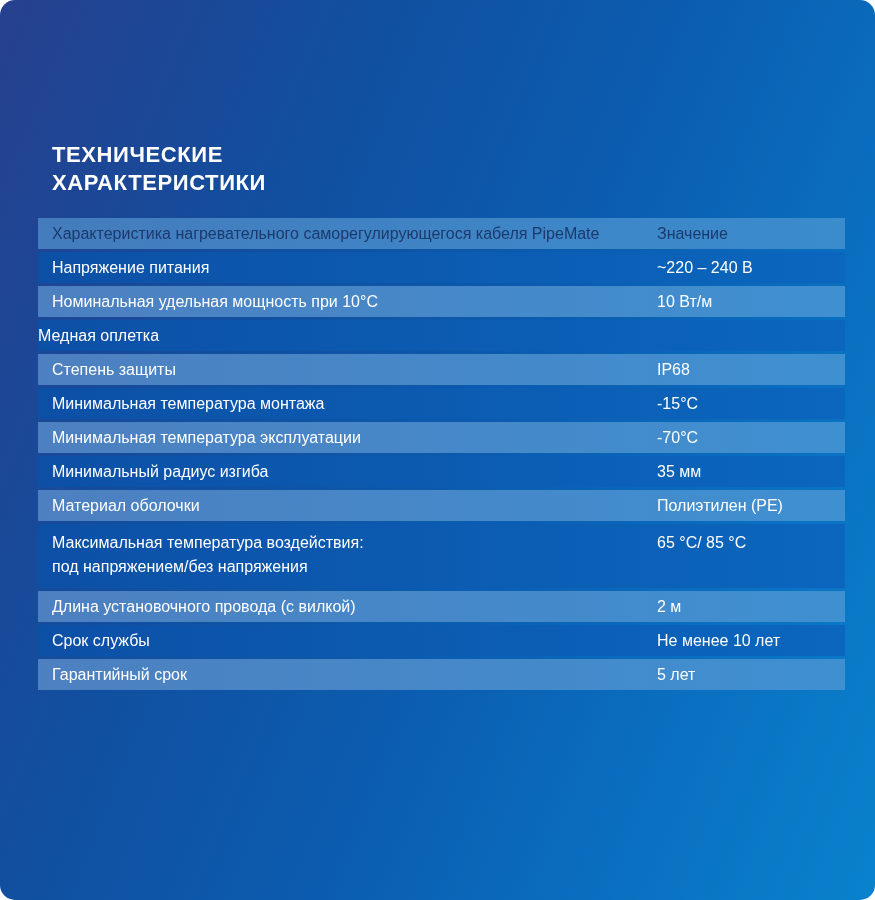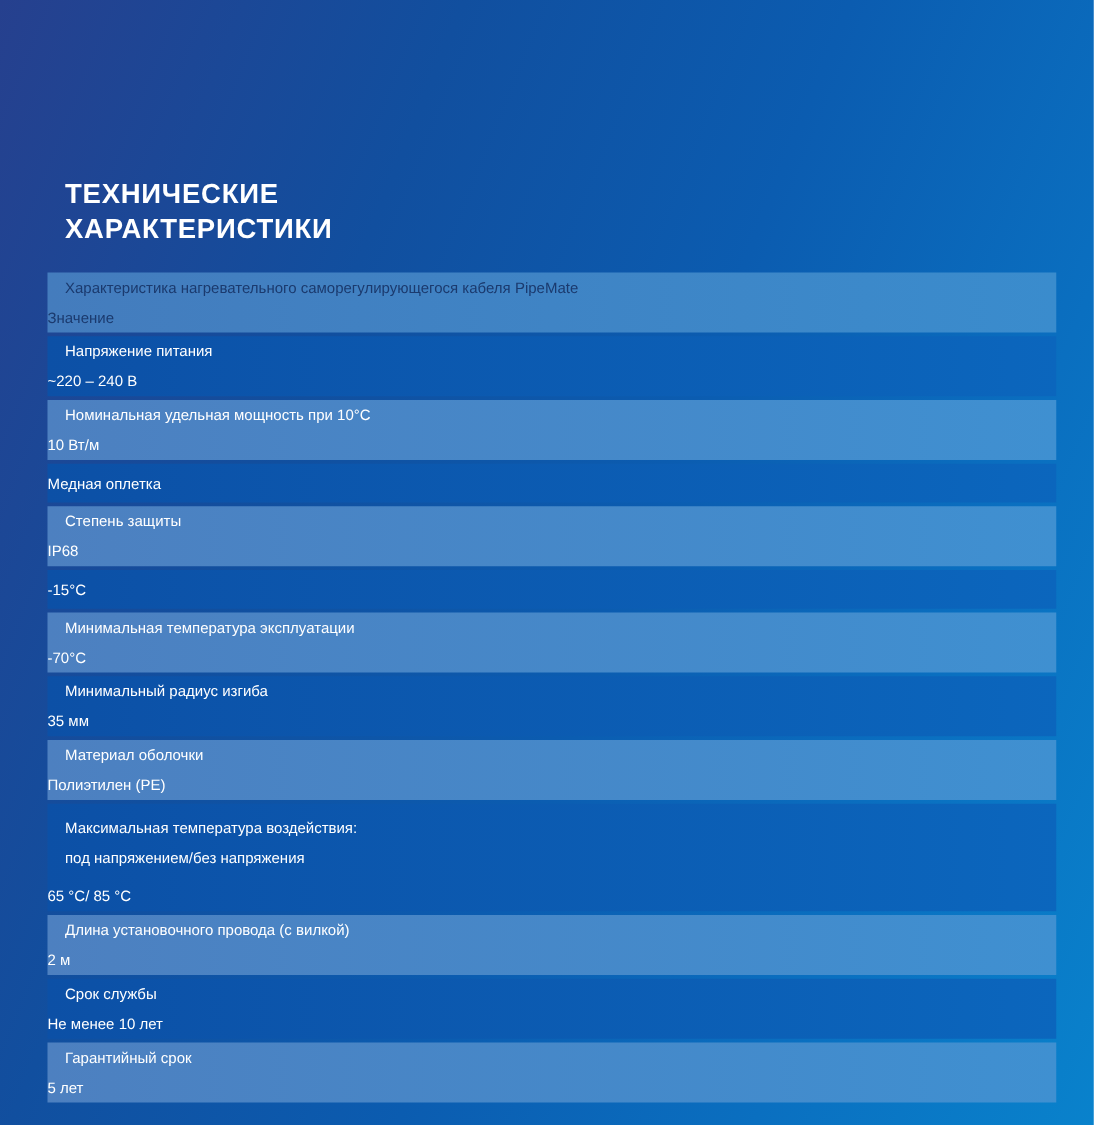--- a/index.html
+++ b/index.html
@@ -6,20 +6,21 @@
   html, body { width: 875px; height: 900px; }
   body {
     font-family: "Liberation Sans", sans-serif;
     overflow: hidden;
   }
   .canvas {
     position: relative;
     width: 875px;
     height: 900px;
     background: linear-gradient(112deg, #26408e 0%, #114f9f 30%, #0b5cb0 55%, #0a6fc0 78%, #0982cc 100%);
+    border-radius: 15px;
   }
   .page-title {
     position: absolute;
     left: 52px;
     top: 141px;
     color: #ffffff;
     font-size: 22px;
     font-weight: bold;
     line-height: 28px;
     letter-spacing: 0.6px;
@@ -27,22 +28,21 @@
   .spec-table {
     position: absolute;
     left: 38px;
     top: 218px;
     width: 807px;
   }
   .t-row {
     display: flex;
     min-height: 31px;
     margin-top: 3px;
-    font-size: 12px;
-    flex-direction: column;
+    font-size: 16px;
   }
   .t-row.header {
     margin-top: 0;
     background: linear-gradient(90deg, #447cbd 0%, #3a8ccd 100%);
     color: #1b3a6e;
   }
   .t-row.dark {
     background: linear-gradient(90deg, #0c50a6 0%, #0b66bd 100%);
     color: #ffffff;
   }
@@ -110,20 +110,21 @@
     <div class="t-row dark">
       <div class="cell-value">Медная оплетка</div>
     </div>
 
     <div class="t-row light">
       <div class="cell-name">Степень защиты</div>
       <div class="cell-value">IP68</div>
     </div>
 
     <div class="t-row dark">
+      <div class="cell-name">Минимальная температура монтажа</div>
       <div class="cell-value">-15°С</div>
     </div>
 
     <div class="t-row light">
       <div class="cell-name">Минимальная температура эксплуатации</div>
       <div class="cell-value">-70°С</div>
     </div>
 
     <div class="t-row dark">
       <div class="cell-name">Минимальный радиус изгиба</div>

